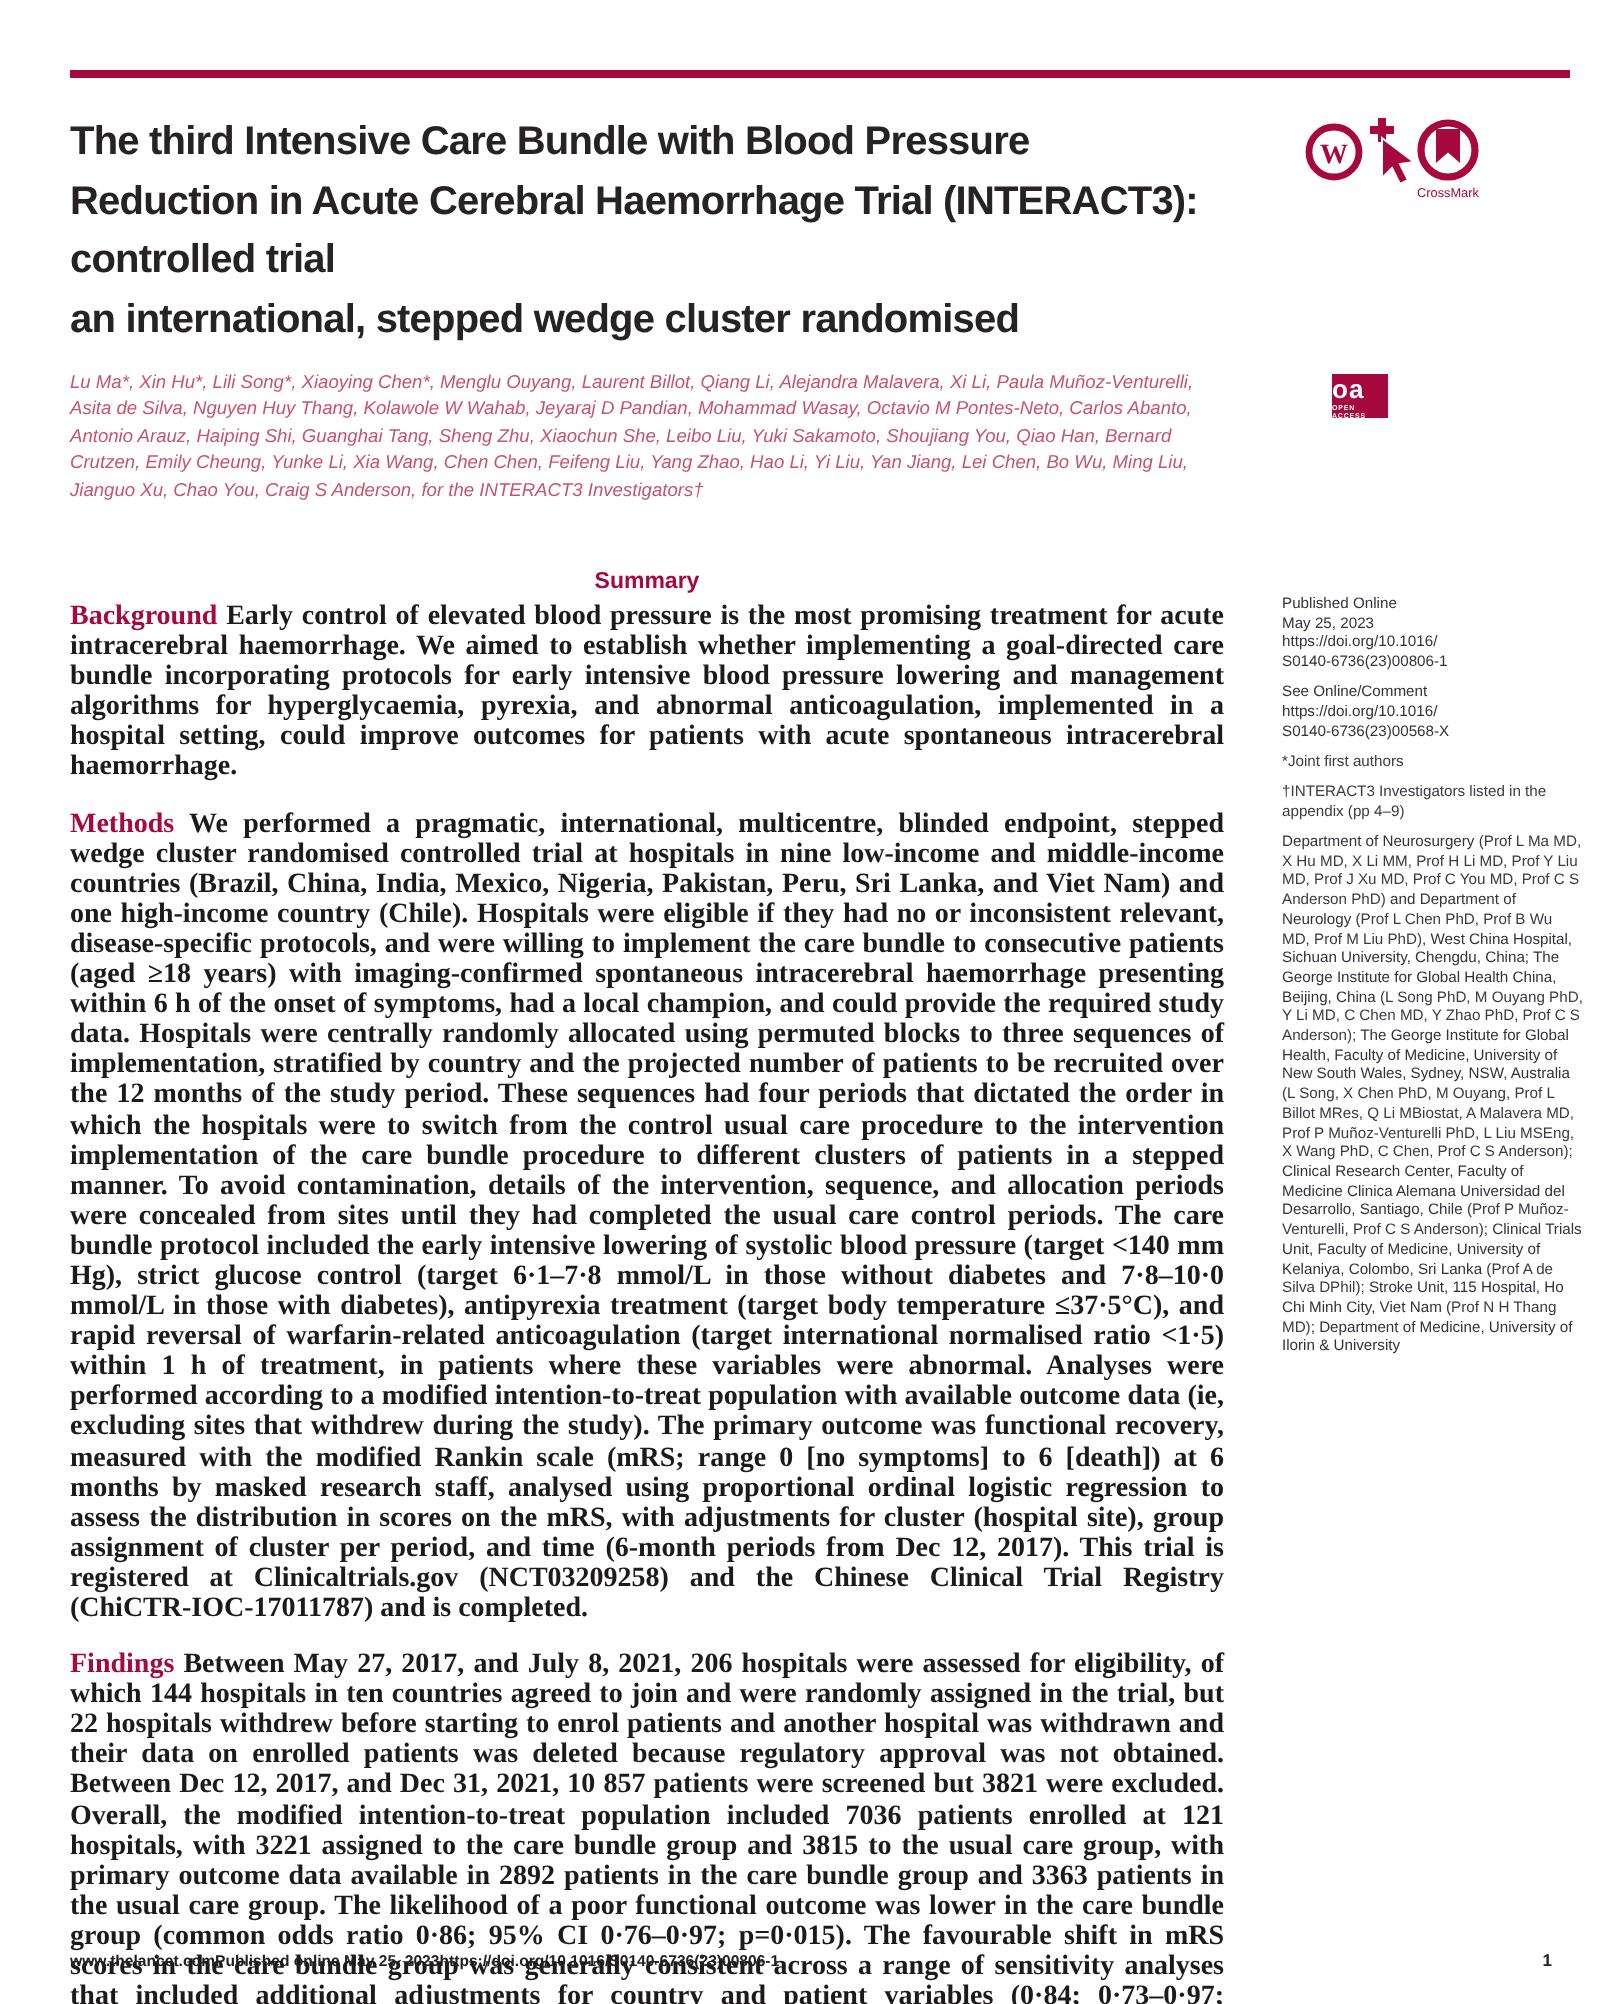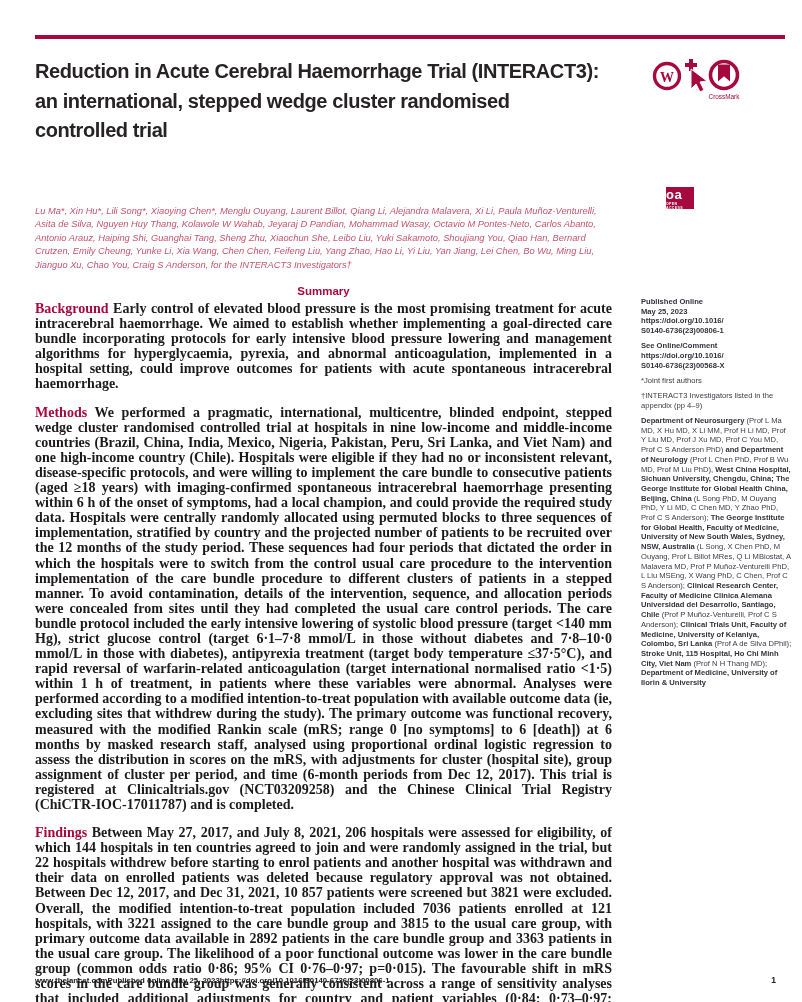--- a/index.html
+++ b/index.html
@@ -13,21 +13,21 @@
   .title{
     position:absolute;left:35px;top:57px;width:620px;
     font-weight:700;font-size:20px;line-height:29.5px;color:#272223;
     letter-spacing:-0.4px;
   }
   .title div{white-space:nowrap;}
 
   .icons{position:absolute;left:650px;top:55px;}
 
   .authors{
-    position:absolute;left:35px;top:205px;width:568px;
+    position:absolute;left:35px;top:185px;width:568px;
     font-style:italic;font-size:9.3px;line-height:13.4px;color:#C4556F;
   }
 
   .summary{position:absolute;left:35px;top:285px;width:577px;font-family:"Liberation Serif",serif;}
   .summary h2{
     font-family:"Liberation Sans",sans-serif;color:#A6093D;
     font-size:11.5px;margin:0 0 4px 0;font-weight:700;text-align:center;
   }
   .summary p{
     margin:0 0 13px 0;font-size:14px;line-height:15.1px;
@@ -40,40 +40,41 @@
     background:#A6093D;color:#fff;text-align:left;cursor:pointer;
   }
   .oa .oa-text{display:block;font-weight:700;font-size:13px;line-height:15px;letter-spacing:0.5px;}
   .oa .oa-label{display:block;font-size:3.5px;line-height:4px;letter-spacing:0.4px;font-weight:700;}
 
   .sidebar{
     position:absolute;left:641px;top:297px;width:151px;height:658px;overflow:hidden;
     font-size:7.6px;line-height:9.7px;color:#3a3a47;
   }
   .side-block{margin:0 0 5.5px 0;}
-  .side-block .b{font-weight:700;color:#32323e;}
+  .side-block .b{font-weight:400;color:#32323e;}
   .side-block .link{color:#32323e;}
 
   .footer{
     position:absolute;left:35px;top:976px;width:720px;
     font-size:7.8px;font-weight:700;color:#242021;display:flex;white-space:nowrap;
   }
   .page-num{
     position:absolute;right:26px;top:975px;font-size:8.5px;font-weight:700;color:#242021;
   }
 </style>
 </head>
 <body>
 
 <div class="rule"></div>
 
 <div class="title">
+  <div>The third Intensive Care Bundle with Blood Pressure</div>
   <div>Reduction in Acute Cerebral Haemorrhage Trial (INTERACT3):</div>
+  <div>controlled trial</div>
   <div>an international, stepped wedge cluster randomised</div>
-  <div>controlled trial</div>
 </div>
 
 <div class="icons">
   <svg width="100" height="48" viewBox="0 0 100 48">
     <g>
       <circle cx="17" cy="21" r="12.5" fill="none" stroke="#A6093D" stroke-width="3.4"></circle>
       <text x="17" y="26.5" font-size="14" font-weight="bold" text-anchor="middle" fill="#A6093D" font-family="Liberation Serif, serif">W</text>
       <path d="M39 4 h4 v4 h4 v4 h-4 v4 h-4 v-4 h-4 v-4 h4 z" fill="#A6093D"></path>
       <path d="M41 14 L41 34 L46 29 L50 37 L54 35 L50 27 L57 26 Z" fill="#A6093D" stroke="#ffffff" stroke-width="1"></path>
     </g>

